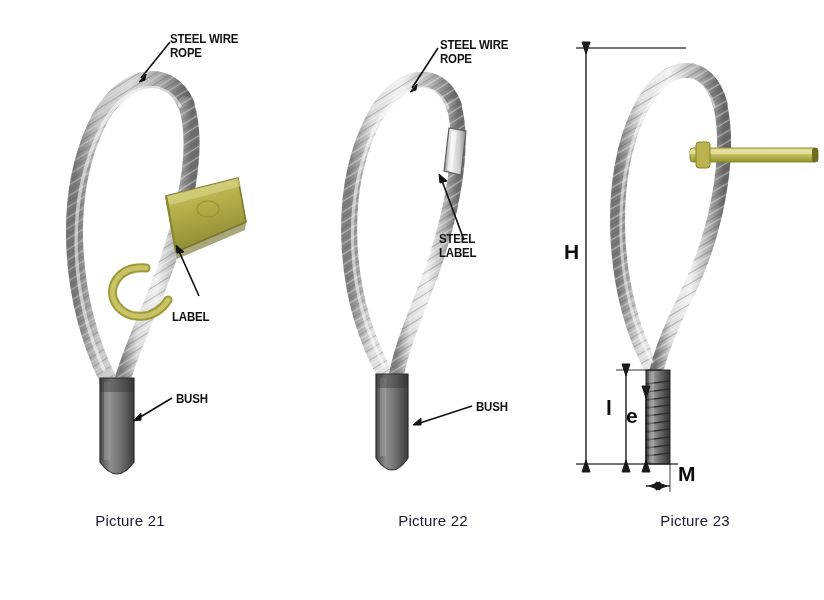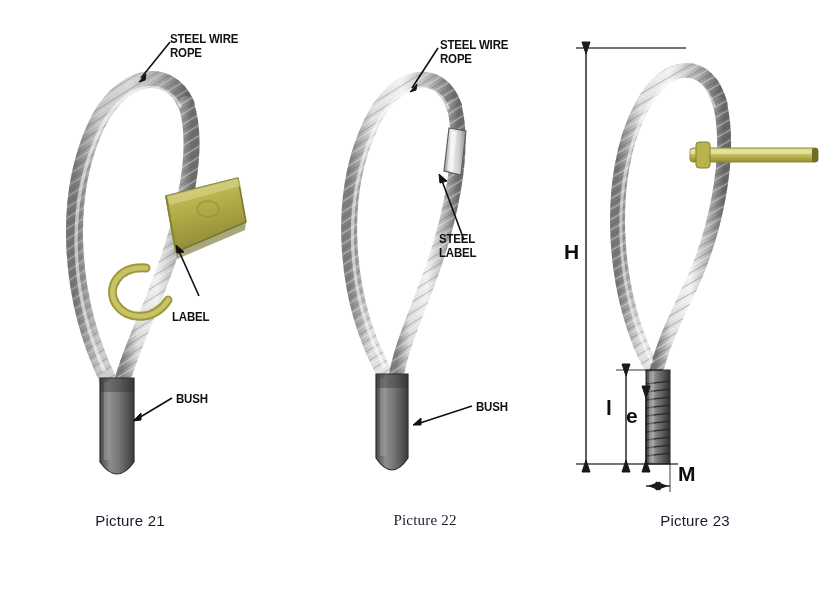--- a/index.html
+++ b/index.html
@@ -33,21 +33,21 @@
     position: absolute;
     width: 100%;
     top: 512px;
     text-align: center;
     font-family: "Liberation Sans", sans-serif;
     font-size: 15px;
     color: #1a1a2e;
     letter-spacing: 0.2px;
   }
   #fig-21 .caption { left: -20px; }
-  #fig-22 .caption { left: 0px; font-family: Liberation Serif, serif; }
+  #fig-22 .caption { left: 8px; }
   #fig-23 .caption { left: 8px; }
 
   .annot {
     position: absolute;
     font-family: "Liberation Sans", sans-serif;
     font-weight: bold;
     font-size: 12.5px;
     line-height: 14px;
     color: #111111;
     letter-spacing: -0.2px;

